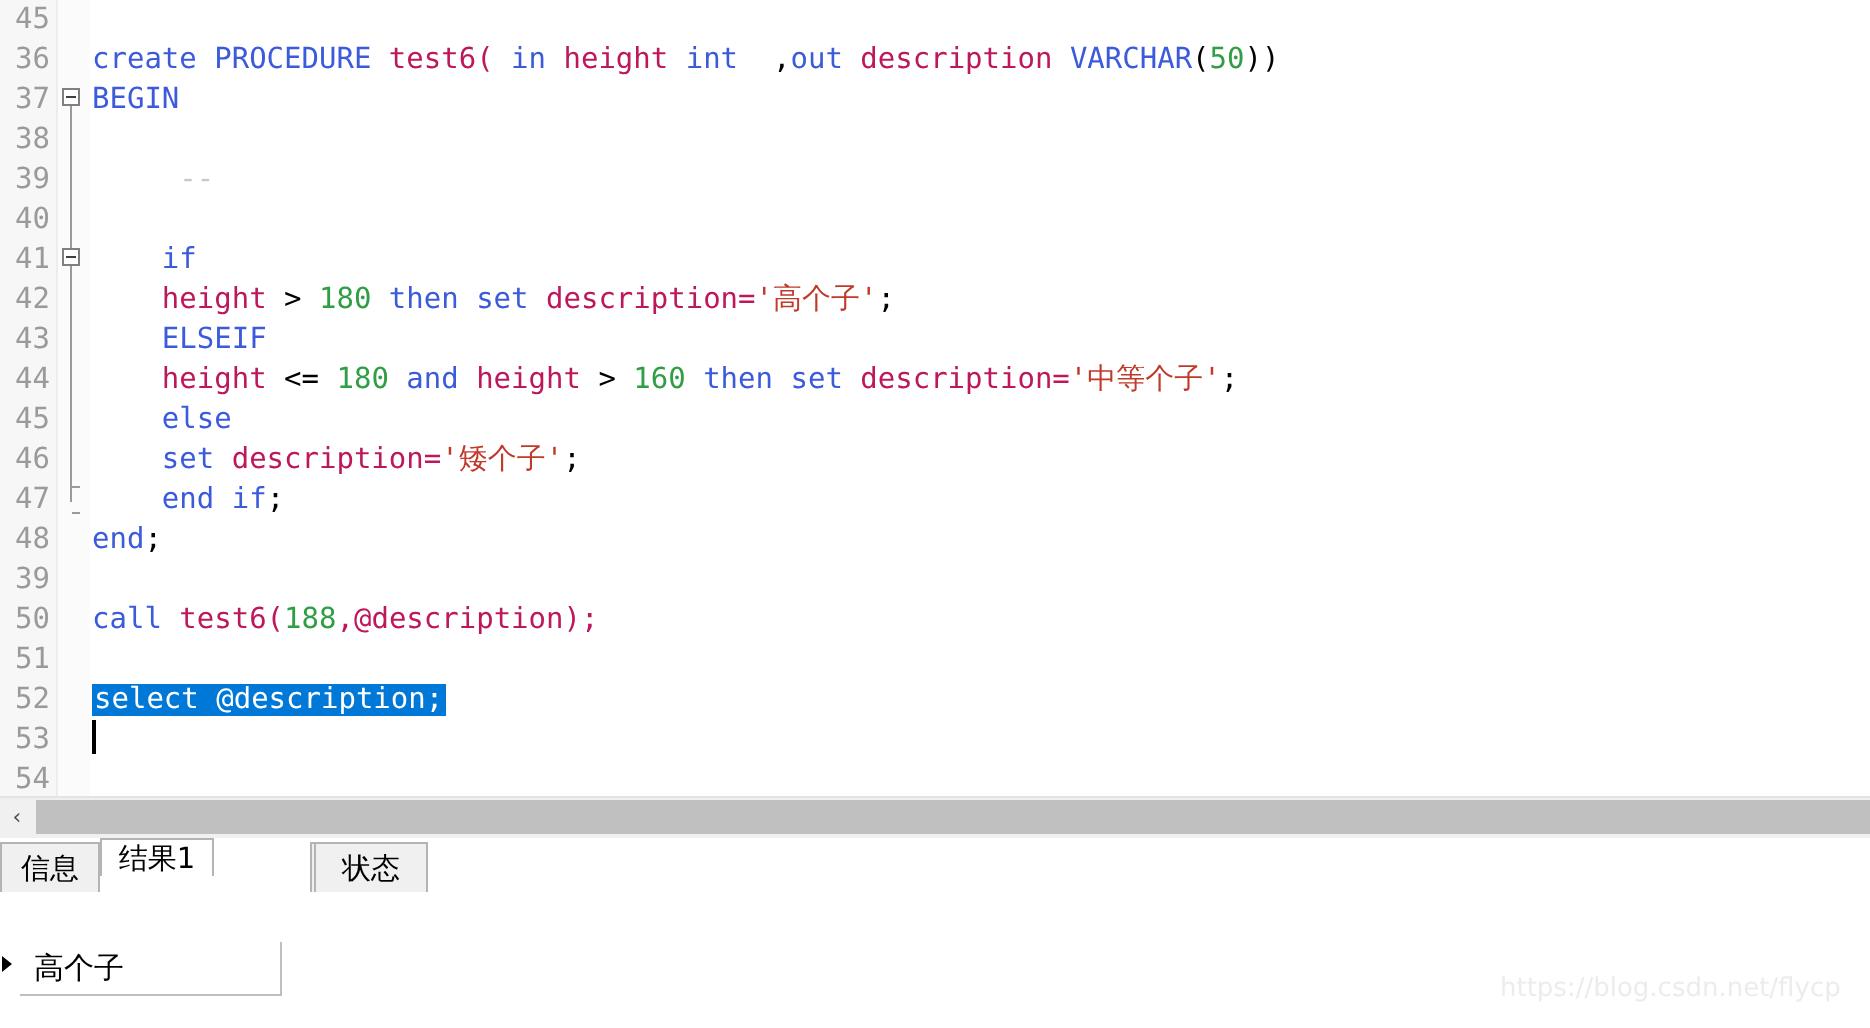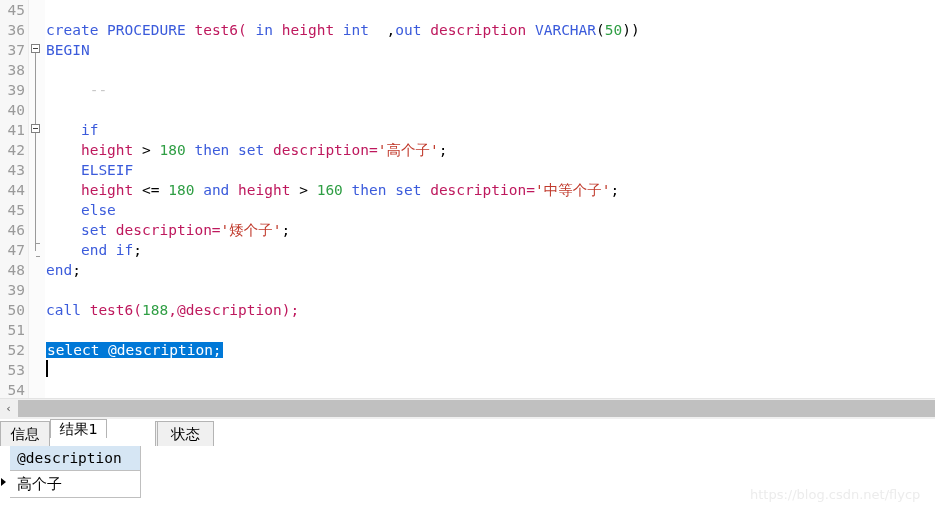--- a/index.html
+++ b/index.html
@@ -300,18 +300,17 @@
   <div class="tabstrip" id="tabstrip">
       <div class="tab" style="left: 0px; width: 50px;">信息</div>
       <div class="tab active" style="left: 50px; width: 57px;">结果1</div>
       <div class="tab" style="left: 107px; width: 33px; margin-left: 48px;">概况</div>
       <div class="tab" style="left: 157px; width: 57px;">状态</div>
     </div>
 
   <div class="grid">
     <div class="grid-rowsel"></div>
     <div class="row-arrow"></div>
-    <div class="grid-header">@description</div>
     <div class="grid-cell">高个子</div>
   </div>
 </div>
 
 <div class="watermark">https://blog.csdn.net/flycp</div>
 
 </body></html>

